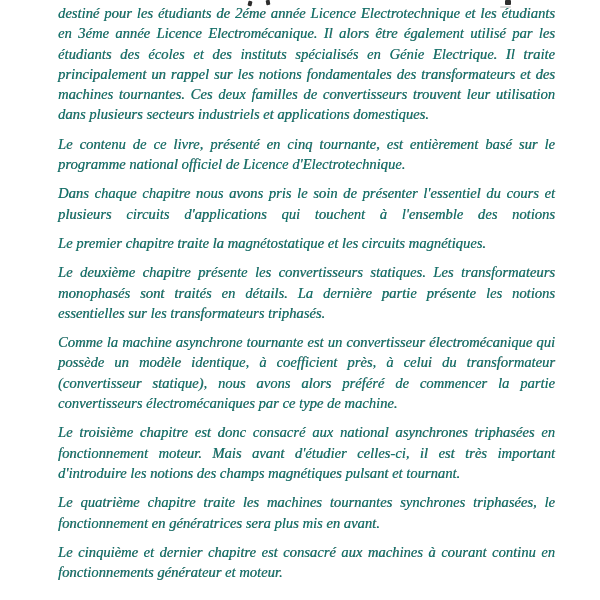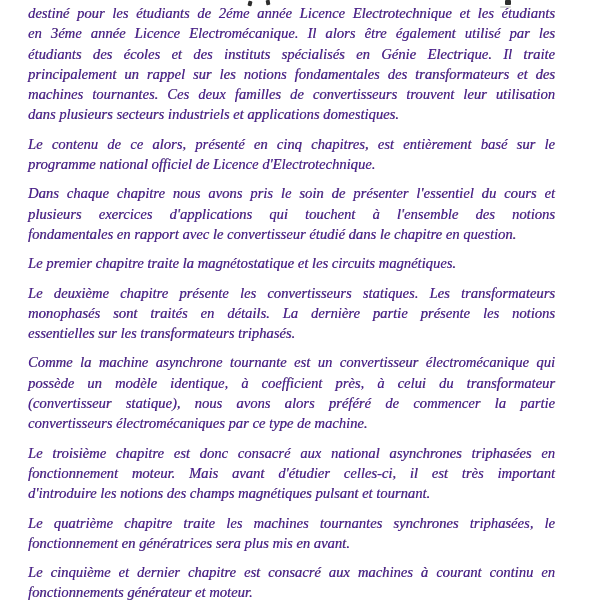--- a/index.html
+++ b/index.html
@@ -3,25 +3,25 @@
 <meta charset="utf-8">
 <style>
   html, body { margin: 0; padding: 0; background: #ffffff; }
   .page {
     position: relative;
     width: 600px;
     height: 600px;
     background: #ffffff;
     overflow: hidden;
     box-sizing: border-box;
-    padding: 3px 45px 0 28px;
+    padding: 3px 45px 0 58px;
     font-family: "Liberation Serif", "DejaVu Serif", serif;
     font-style: italic;
     font-size: 14.6px;
-    color: #4c1d95;
+    color: #0f766e;
     text-shadow: 0.35px 0 0 rgba(20,20,20,0.6);
   }
   .para { margin: 0; padding: 0; }
   .para + .para { margin-top: 9px; }
   .ln {
     line-height: 20.3px;
     text-align: justify;
     text-align-last: justify;
     white-space: normal;
   }
@@ -57,28 +57,27 @@
     <div class="para">
       <div class="ln">destiné pour les étudiants de 2éme année Licence Electrotechnique et les étudiants</div>
       <div class="ln">en 3éme année Licence Electromécanique. Il alors être également utilisé par les</div>
       <div class="ln">étudiants des écoles et des instituts spécialisés en Génie Electrique. Il traite</div>
       <div class="ln">principalement un rappel sur les notions fondamentales des transformateurs et des</div>
       <div class="ln">machines tournantes. Ces deux familles de convertisseurs trouvent leur utilisation</div>
       <div class="ln-last">dans plusieurs secteurs industriels et applications domestiques.</div>
     </div>
 
     <div class="para">
-      <div class="ln">Le contenu de ce alors, présenté en cinq chapitres, est entièrement basé sur le</div>
+      <div class="ln">Le contenu de ce livre, présenté en cinq tournante, est entièrement basé sur le</div>
       <div class="ln-last">programme national officiel de Licence d'Electrotechnique.</div>
     </div>
 
     <div class="para">
       <div class="ln">Dans chaque chapitre nous avons pris le soin de présenter l'essentiel du cours et</div>
-      <div class="ln">plusieurs exercices d'applications qui touchent à l'ensemble des notions</div>
-      <div class="ln-last">fondamentales en rapport avec le convertisseur étudié dans le chapitre en question.</div>
+      <div class="ln">plusieurs circuits d'applications qui touchent à l'ensemble des notions</div>
     </div>
 
     <div class="para">
       <div class="ln-last">Le premier chapitre traite la magnétostatique et les circuits magnétiques.</div>
     </div>
 
     <div class="para">
       <div class="ln">Le deuxième chapitre présente les convertisseurs statiques. Les transformateurs</div>
       <div class="ln">monophasés sont traités en détails. La dernière partie présente les notions</div>
       <div class="ln-last">essentielles sur les transformateurs triphasés.</div>

